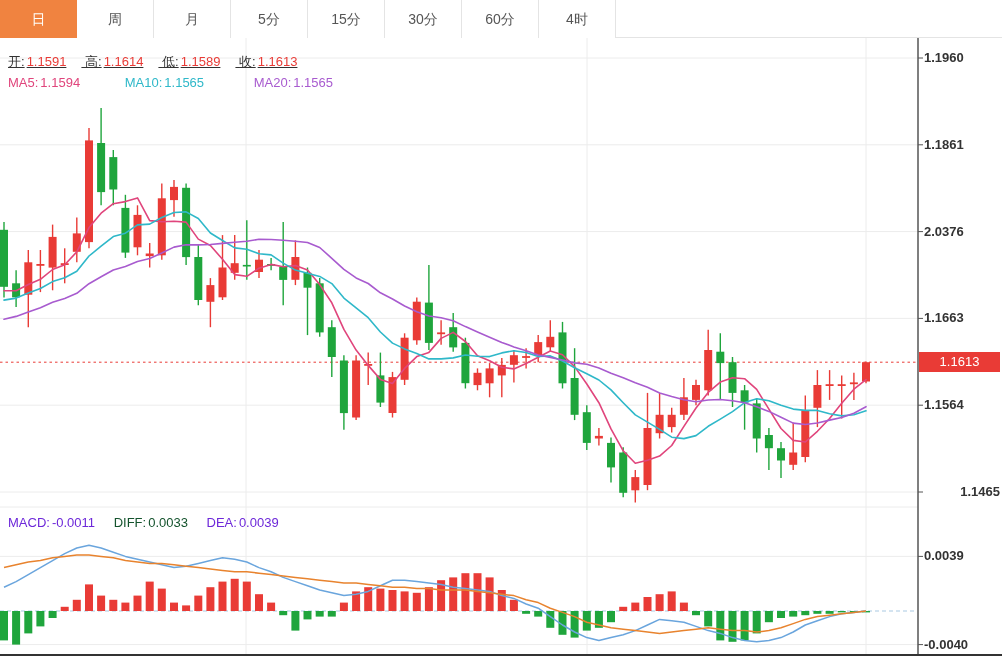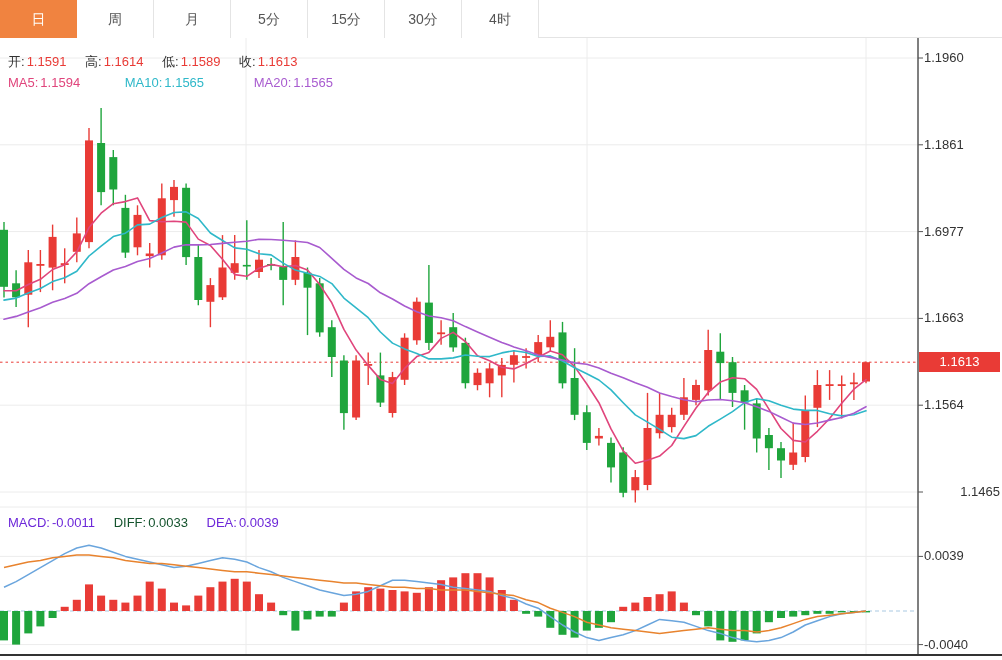--- a/index.html
+++ b/index.html
@@ -9,26 +9,26 @@
   
   #tabbar{position:absolute;left:0;top:0;width:1002px;height:38px;display:flex;
           background:#fff;border-bottom:1px solid #e4e4e4;box-sizing:border-box;z-index:5;}
   .tab{width:77px;height:38px;line-height:38px;text-align:center;font-size:14px;color:#555;
        border-right:1px solid #e4e4e4;box-sizing:border-box;cursor:pointer;background:#fff;}
   .tab.active{color:#fffdf8;border-right:none;}
   
   .legend{position:absolute;left:8px;font-size:13px;white-space:nowrap;z-index:4;}
   .legend .item{margin-right:15px;}
   .legend .lab{margin-right:2px;}
-  #ohlc-legend{top:53px;color:#333;}
+  #ohlc-legend{top:53px;color:#333;text-decoration:underline;}
   #ma-legend{top:75px;}
   #macd-legend{top:515px;}
   
   .axis-label{position:absolute;left:924px;width:76px;font-size:13px;color:#333;
-              height:18px;line-height:18px;text-align:left;z-index:4;}
+              height:18px;line-height:18px;text-align:left;z-index:4;font-weight:bold;}
   #price-badge{position:absolute;left:919px;top:352px;width:81px;height:20px;line-height:20px;
                text-align:center;font-size:13px;color:#fff;z-index:6;}
 </style>
 </head>
 <body>
 
 <div id="app">
 
   <svg id="chart-svg" width="1002" height="660">
       <g>
@@ -284,20 +284,21 @@
       <line x1="918" y1="644.6" x2="923" y2="644.6" stroke="#555555" stroke-width="1"></line>
     </svg>
 
   <div id="tabbar">
       <div class="tab active" style="background: rgb(240, 131, 64);">日</div>
       <div class="tab">周</div>
       <div class="tab">月</div>
       <div class="tab">5分</div>
       <div class="tab">15分</div>
       <div class="tab">30分</div>
+      <div class="tab">60分</div>
       <div class="tab">4时</div>
     </div>
 
   <div id="ohlc-legend" class="legend">
     <span class="item"><span class="lab">开:</span><span class="val" style="color: rgb(233, 59, 54);">1.1591</span></span>
     <span class="item"><span class="lab">高:</span><span class="val" style="color: rgb(233, 59, 54);">1.1614</span></span>
     <span class="item"><span class="lab">低:</span><span class="val" style="color: rgb(233, 59, 54);">1.1589</span></span>
     <span class="item"><span class="lab">收:</span><span class="val" style="color: rgb(233, 59, 54);">1.1613</span></span>
   </div>
 
@@ -309,21 +310,21 @@
 
   <div id="macd-legend" class="legend">
     <span class="item" style="color: #6d28d9;"><span class="lab">MACD:</span><span>-0.0011</span></span>
     <span class="item" style="color: #14532d;"><span class="lab">DIFF:</span><span>0.0033</span></span>
     <span class="item" style="color: #6d28d9;"><span class="lab">DEA:</span><span>0.0039</span></span>
   </div>
 
   <div id="axis-labels">
       <div class="axis-label" style="top: 49px;">1.1960</div>
       <div class="axis-label" style="top: 136px;">1.1861</div>
-      <div class="axis-label" style="top: 223px;">1.6977</div>
+      <div class="axis-label" style="top: 223px;">2.0376</div>
       <div class="axis-label" style="top: 309px;">1.1663</div>
       <div class="axis-label" style="top: 396px;">1.1564</div>
       <div class="axis-label" style="top: 483px; text-align: right;">1.1465</div>
       <div class="axis-label" style="top: 547px;">0.0039</div>
       <div class="axis-label" style="top: 636px;">-0.0040</div>
     </div>
 
   <div id="price-badge" style="background: rgb(233, 59, 54); top: 352px;">1.1613</div>
 
 </div>

